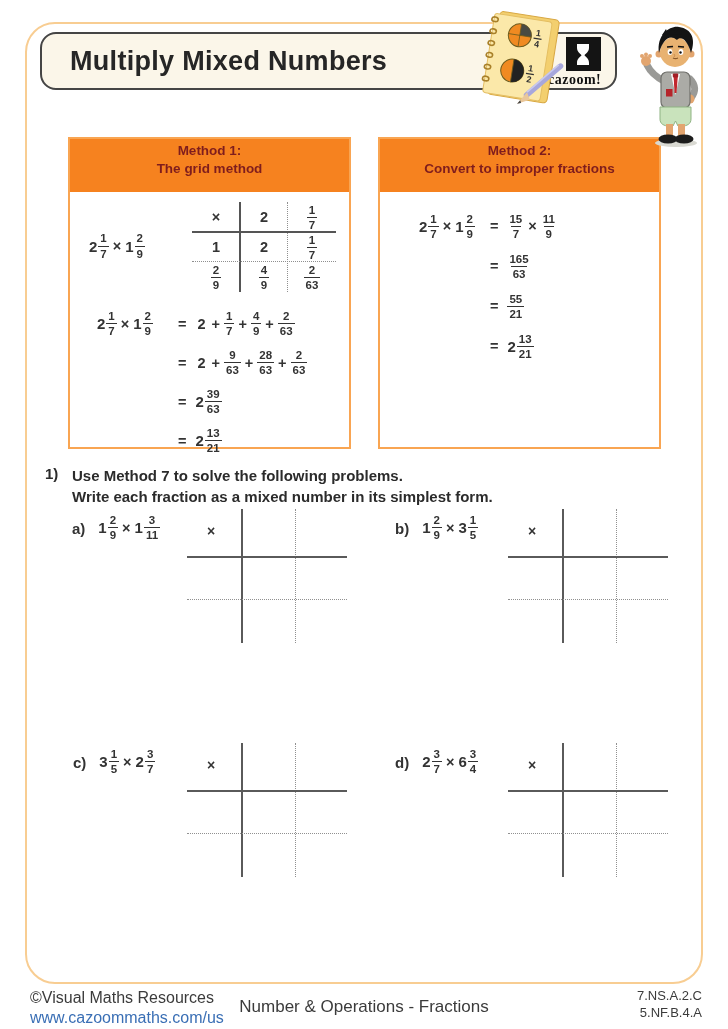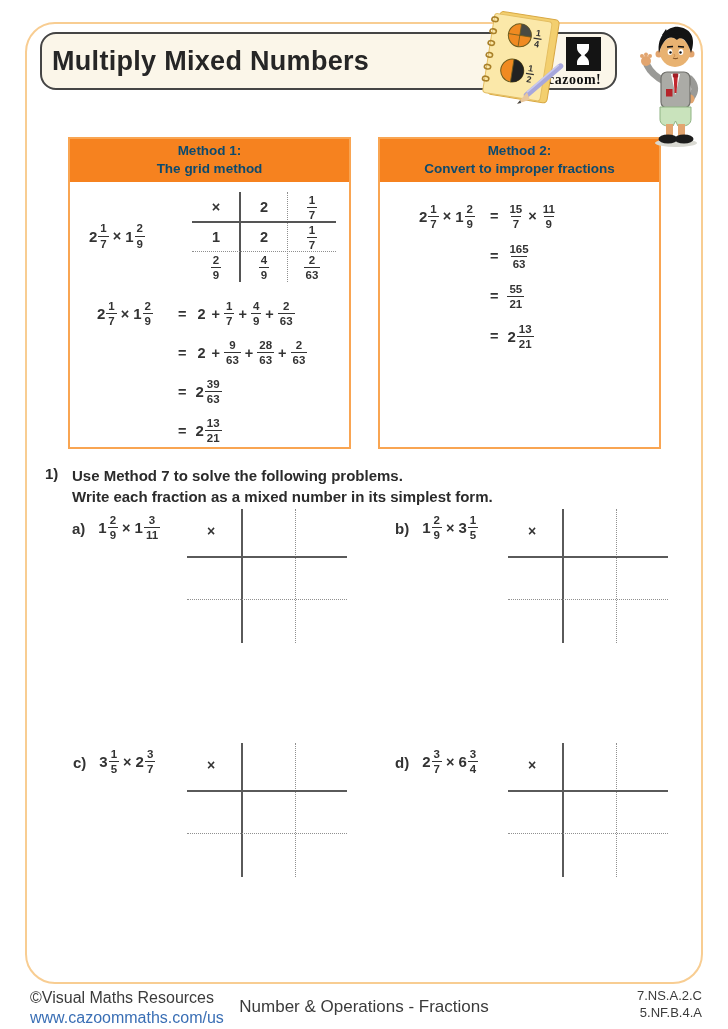--- a/index.html
+++ b/index.html
@@ -9,41 +9,41 @@
     font-family:"Liberation Sans", sans-serif; color:#333; overflow:hidden;
   }
   .page-border {
     position:absolute; left:25px; top:22px; width:678px; height:962px;
     border:2px solid #F8CD92; border-radius:30px;
   }
   
   .title-box {
     position:absolute; left:40px; top:32px; width:577px; height:58px;
     background:#FBF6E9; border:2.5px solid #454545; border-radius:16px;
-    display:flex; align-items:center; padding-left:10px; z-index:2;
+    display:flex; align-items:center; padding-left:28px; z-index:2;
   }
   .title { font-size:27px; font-weight:bold; color:#262626; letter-spacing:.3px; }
   .notebook { position:absolute; left:466px; top:10px; width:112px; height:102px; z-index:5; }
   .cazoom { position:absolute; left:548px; top:37px; width:70px; text-align:left; z-index:4; }
   .cazoom-box { width:35px; height:34px; background:#141414; margin:0 auto; display:flex; align-items:center; justify-content:center; }
   .cazoom-text { font-family:"Liberation Serif", serif; font-weight:bold; font-size:14px; color:#111; margin-top:1px; letter-spacing:.5px; }
   .boy { position:absolute; left:632px; top:23px; width:84px; height:128px; z-index:6; }
   .intro {
     position:absolute; left:42px; top:100px; font-family:"Liberation Serif", serif;
     font-style:italic; font-size:15.5px; color:#333;
   }
   
   .method-box {
     position:absolute; top:137px; width:283px; height:312px;
     border:2px solid #F9A552; background:#fff;
   }
   .mb1 { left:68px; } .mb2 { left:378px; }
   .method-header {
-    background:#F6821F; color:#0c4a6e; font-weight:bold; font-size:13.5px;
-    text-align:center; line-height:1.35; padding:3px 0 4px;
+    background:#F6821F; color:#7f1d1d; font-weight:bold; font-size:13.5px;
+    text-align:center; line-height:1.35; padding:3px 0 14px;
   }
   .method-body { position:relative; height:273px; }
   
   .expr, .eq-left, .eq-right { display:flex; align-items:center; }
   .tok { font-size:14.5px; font-weight:bold; margin:0 3px; }
   .tok.eqs { margin:0 8px 0 0; }
   .mix { display:inline-flex; align-items:center; margin:0 1px; }
   .whole { font-size:15px; font-weight:bold; margin-right:1px; }
   .frac { display:inline-flex; flex-direction:column; align-items:center; line-height:1.05; }
   .fn { font-size:11.5px; font-weight:bold; padding:0 2px 1px; }

